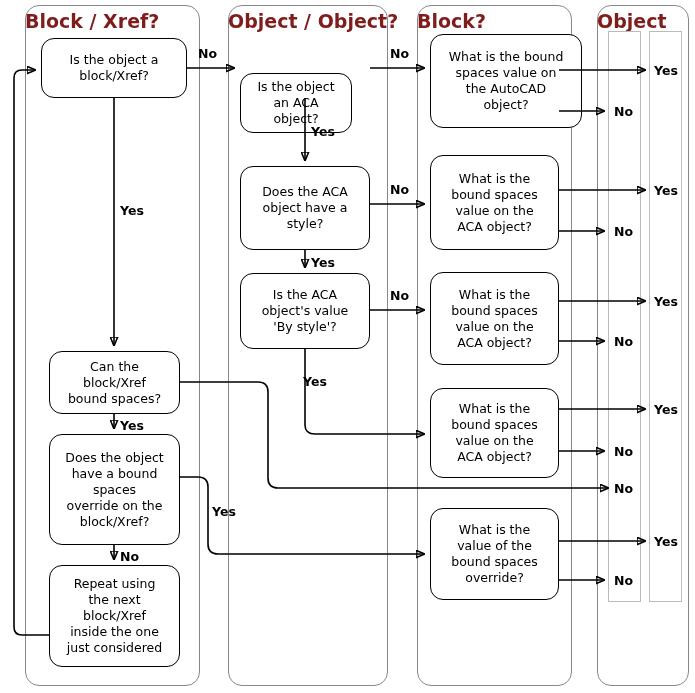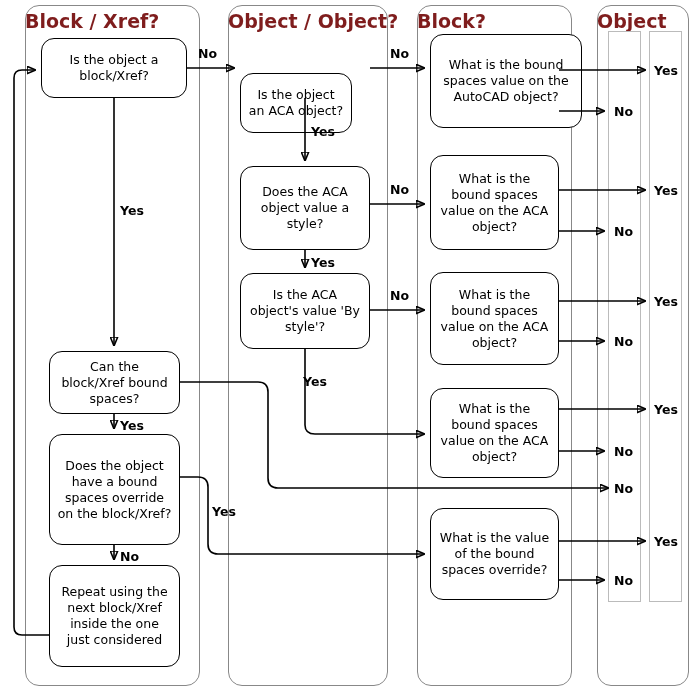--- a/index.html
+++ b/index.html
@@ -43,21 +43,21 @@
     border-radius:13px;
     box-sizing:border-box;
     background:#ffffff;
     display:flex;
     align-items:center;
     justify-content:center;
     text-align:center;
     font-size:12.5px;
     line-height:1.28;
     color:#000;
-    padding:4px 7px;
+    padding:4px 15px;
   }
   .node span{display:block;width:100%;}
 
   
   .elabel{
     position:absolute;
     font-size:12.5px;
     font-weight:bold;
     color:#000;
     white-space:nowrap;
@@ -105,21 +105,21 @@
 
   <div class="node" style="left:49px;top:565px;width:131px;height:102px;">
     <span>Repeat using the next block/Xref inside the one just considered</span>
   </div>
 
   <div class="node" style="left:240px;top:38px;width:112px;height:60px;margin-top:35px;">
     <span>Is the object an ACA object?</span>
   </div>
 
   <div class="node" style="left:240px;top:166px;width:130px;height:84px;">
-    <span>Does the ACA object value a style?</span>
+    <span>Does the ACA object have a style?</span>
   </div>
 
   <div class="node" style="left:240px;top:273px;width:130px;height:76px;">
     <span>Is the ACA object's value 'By style'?</span>
   </div>
 
   <div class="node" style="left:430px;top:34px;width:152px;height:94px;">
     <span>What is the bound spaces value on the AutoCAD object?</span>
   </div>
 

